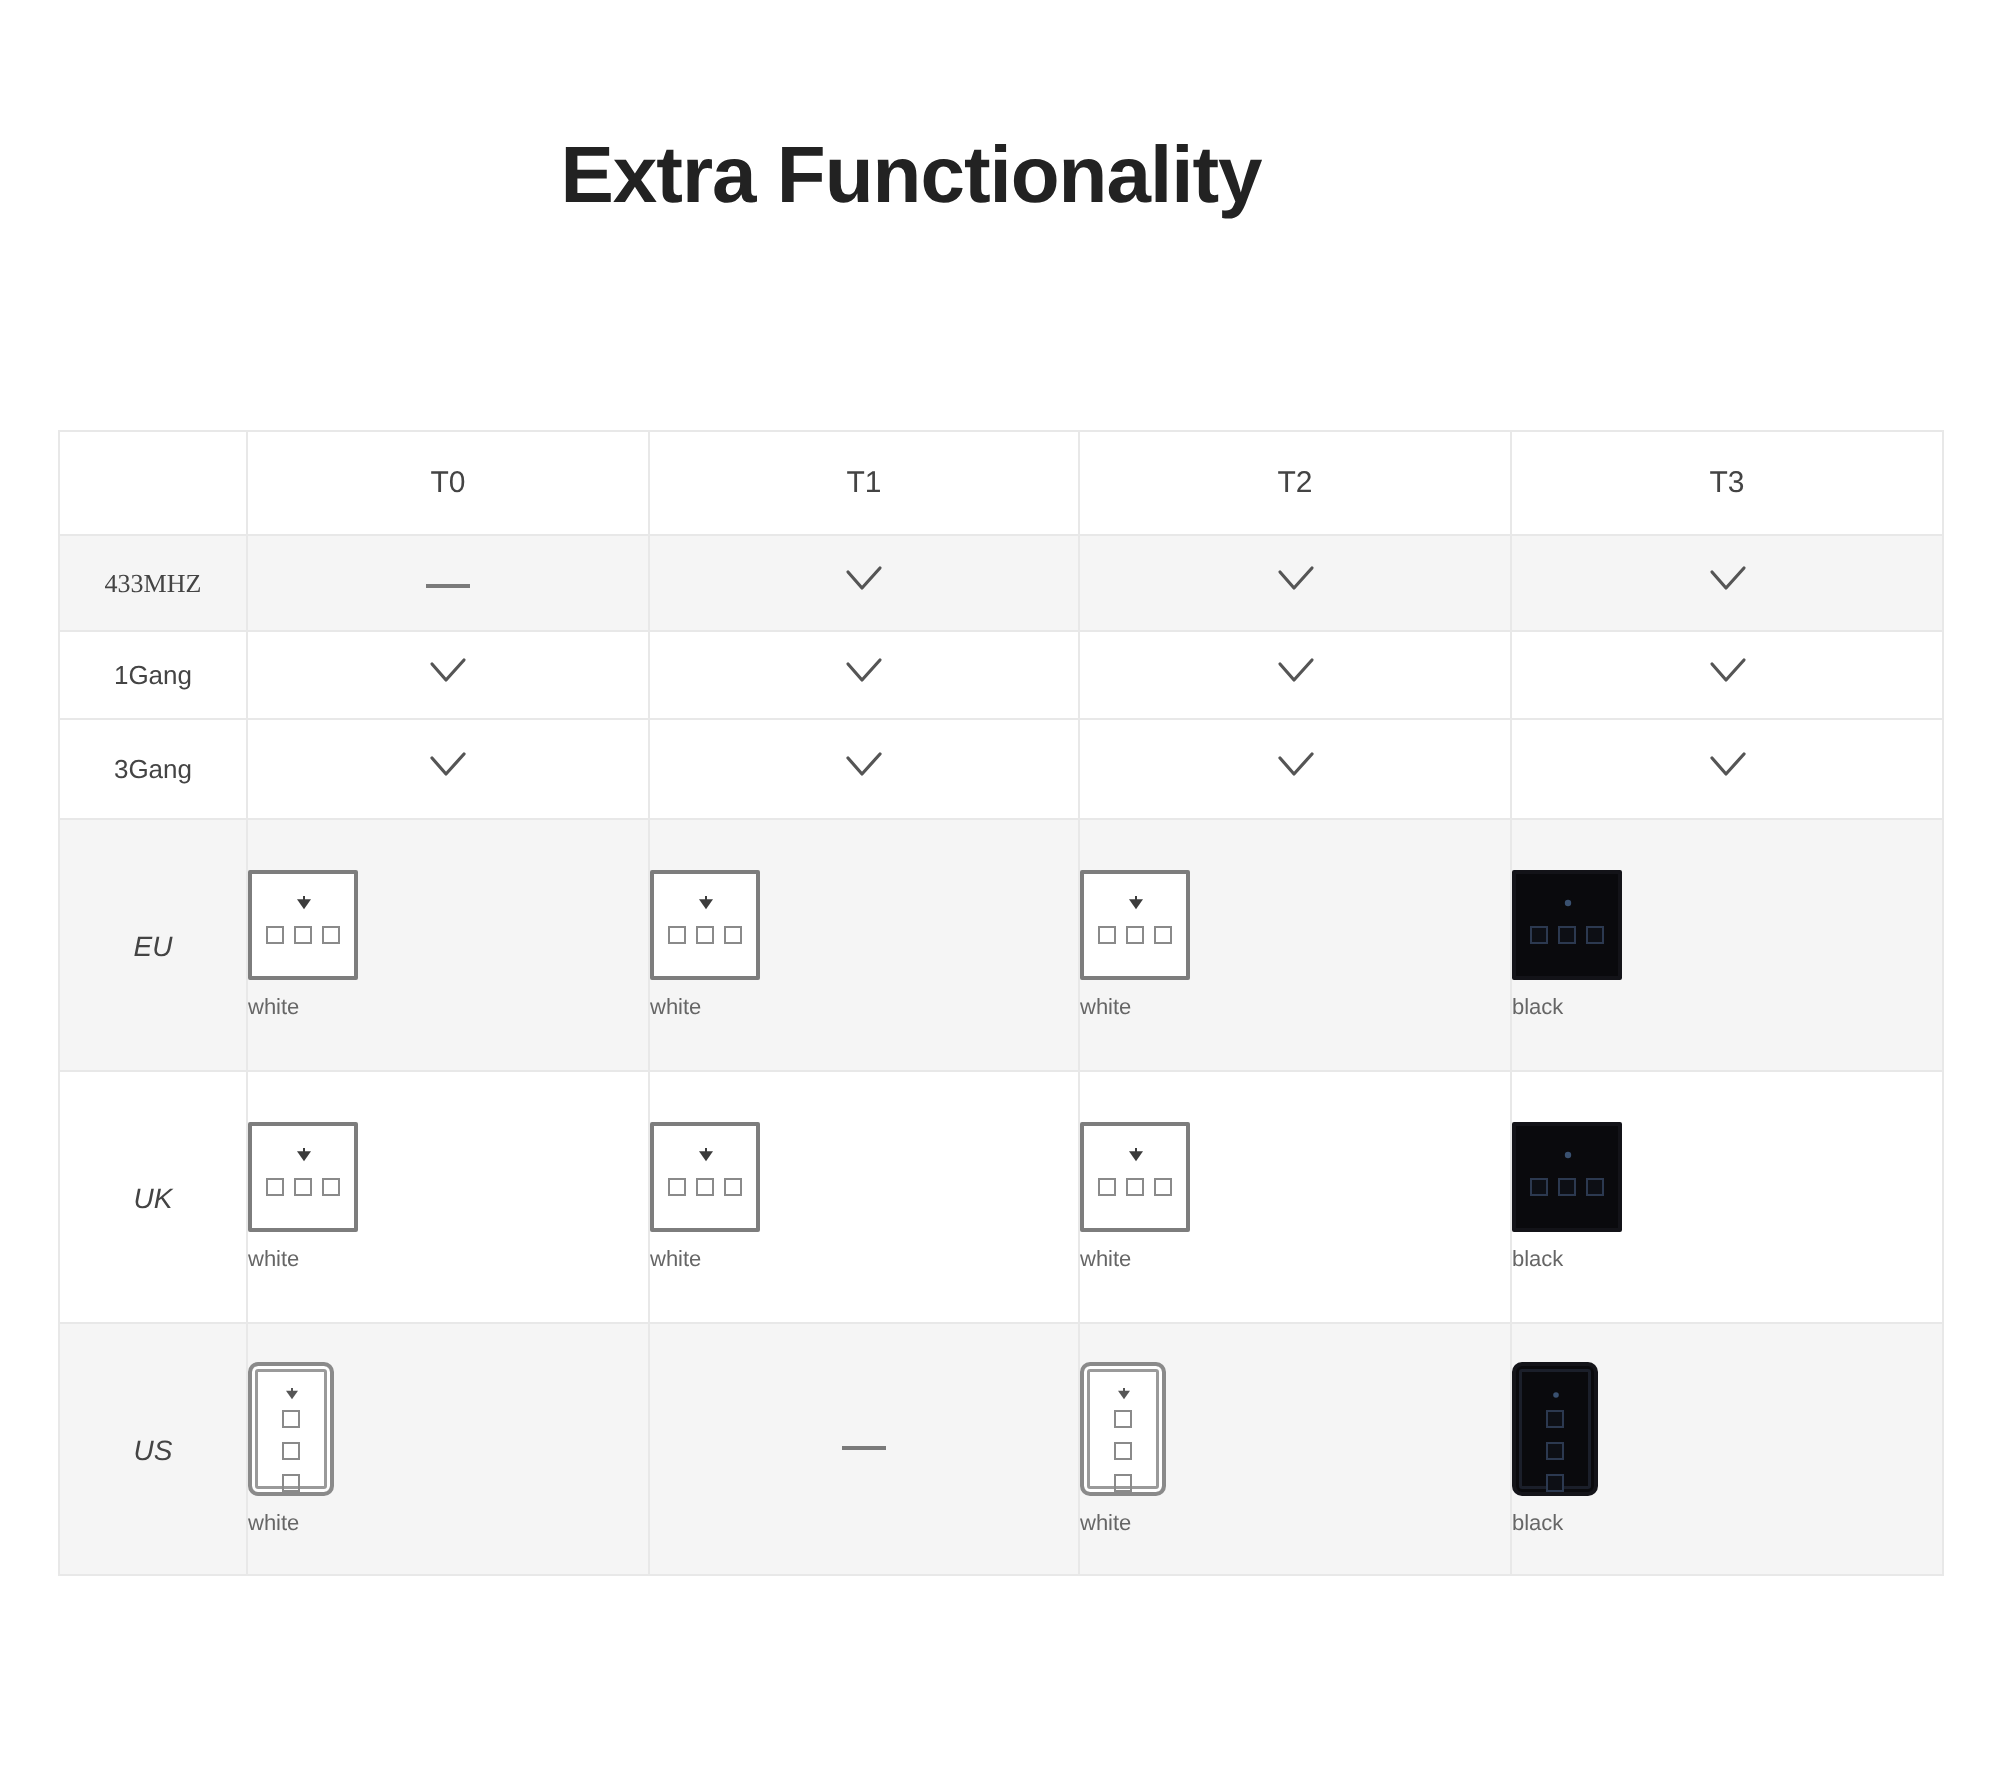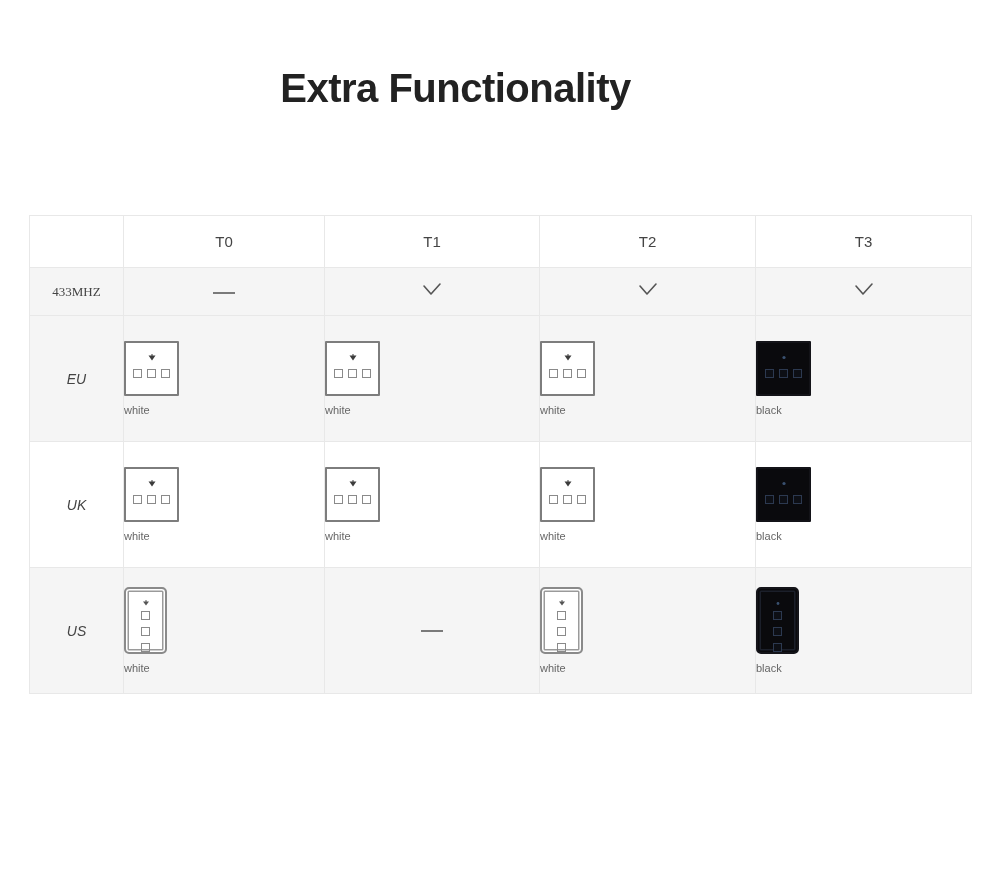--- a/index.html
+++ b/index.html
@@ -229,22 +229,84 @@
           </td>
           <td>
             <span class="check">
               <svg width="26" height="26" viewBox="0 0 26 26">
                   <path d="M5 9 L12 17 L21 7" fill="none" stroke="#555555" stroke-width="1.6" stroke-linecap="round" stroke-linejoin="round"></path>
                 </svg>
             </span>
           </td>
         </tr>
 
-
-
+        <tr class="feature-row plain">
+          <td class="row-label">1Gang</td>
+          <td>
+            <span class="check">
+              <svg width="26" height="26" viewBox="0 0 26 26">
+                  <path d="M5 9 L12 17 L21 7" fill="none" stroke="#555555" stroke-width="1.6" stroke-linecap="round" stroke-linejoin="round"></path>
+                </svg>
+            </span>
+          </td>
+          <td>
+            <span class="check">
+              <svg width="26" height="26" viewBox="0 0 26 26">
+                  <path d="M5 9 L12 17 L21 7" fill="none" stroke="#555555" stroke-width="1.6" stroke-linecap="round" stroke-linejoin="round"></path>
+                </svg>
+            </span>
+          </td>
+          <td>
+            <span class="check">
+              <svg width="26" height="26" viewBox="0 0 26 26">
+                  <path d="M5 9 L12 17 L21 7" fill="none" stroke="#555555" stroke-width="1.6" stroke-linecap="round" stroke-linejoin="round"></path>
+                </svg>
+            </span>
+          </td>
+          <td>
+            <span class="check">
+              <svg width="26" height="26" viewBox="0 0 26 26">
+                  <path d="M5 9 L12 17 L21 7" fill="none" stroke="#555555" stroke-width="1.6" stroke-linecap="round" stroke-linejoin="round"></path>
+                </svg>
+            </span>
+          </td>
+        </tr>
+
+
+        <tr class="feature-row r-3gang plain">
+          <td class="row-label">3Gang</td>
+          <td>
+            <span class="check">
+              <svg width="26" height="26" viewBox="0 0 26 26">
+                  <path d="M5 9 L12 17 L21 7" fill="none" stroke="#555555" stroke-width="1.6" stroke-linecap="round" stroke-linejoin="round"></path>
+                </svg>
+            </span>
+          </td>
+          <td>
+            <span class="check">
+              <svg width="26" height="26" viewBox="0 0 26 26">
+                  <path d="M5 9 L12 17 L21 7" fill="none" stroke="#555555" stroke-width="1.6" stroke-linecap="round" stroke-linejoin="round"></path>
+                </svg>
+            </span>
+          </td>
+          <td>
+            <span class="check">
+              <svg width="26" height="26" viewBox="0 0 26 26">
+                  <path d="M5 9 L12 17 L21 7" fill="none" stroke="#555555" stroke-width="1.6" stroke-linecap="round" stroke-linejoin="round"></path>
+                </svg>
+            </span>
+          </td>
+          <td>
+            <span class="check">
+              <svg width="26" height="26" viewBox="0 0 26 26">
+                  <path d="M5 9 L12 17 L21 7" fill="none" stroke="#555555" stroke-width="1.6" stroke-linecap="round" stroke-linejoin="round"></path>
+                </svg>
+            </span>
+          </td>
+        </tr>
 
         <tr class="product-row stripe">
           <td class="region-label">EU</td>
           <td>
             <div class="product">
               <div class="panel sq">
                 <span class="logo-dot">
                   <svg width="9" height="8" viewBox="0 0 9 8">
                       <path d="M1 1.6 L8 1.6 L4.5 6.6 Z" fill="#3c3c3c"></path>
                       <rect x="4" y="0" width="1" height="3" fill="#3c3c3c"></rect>

